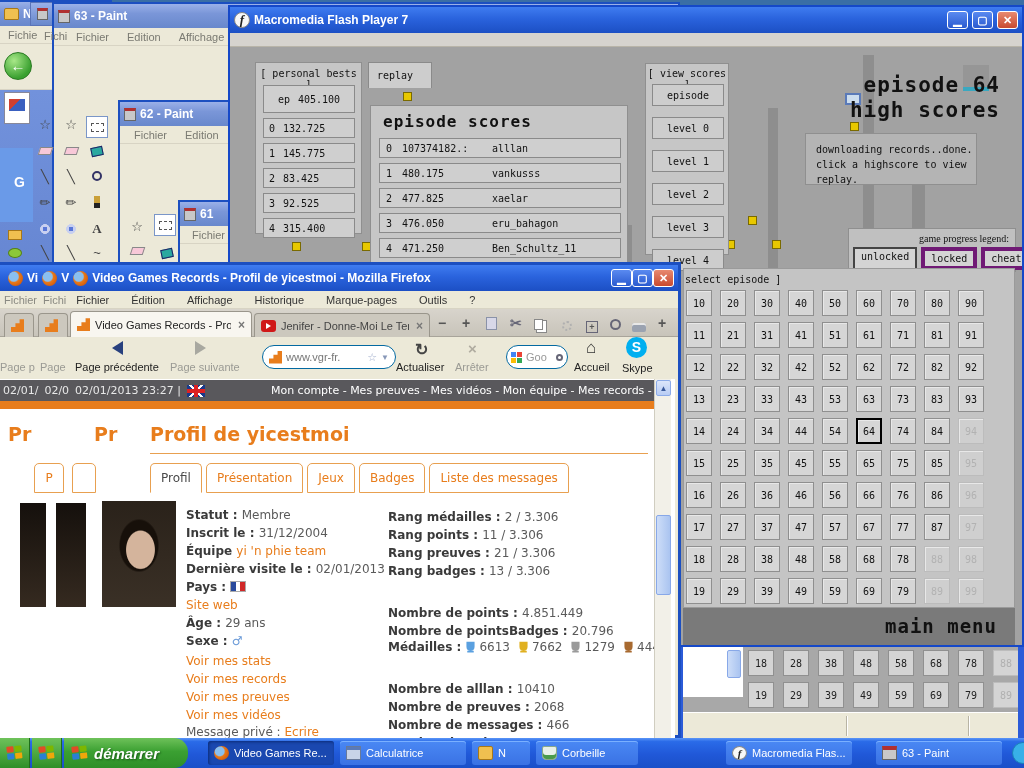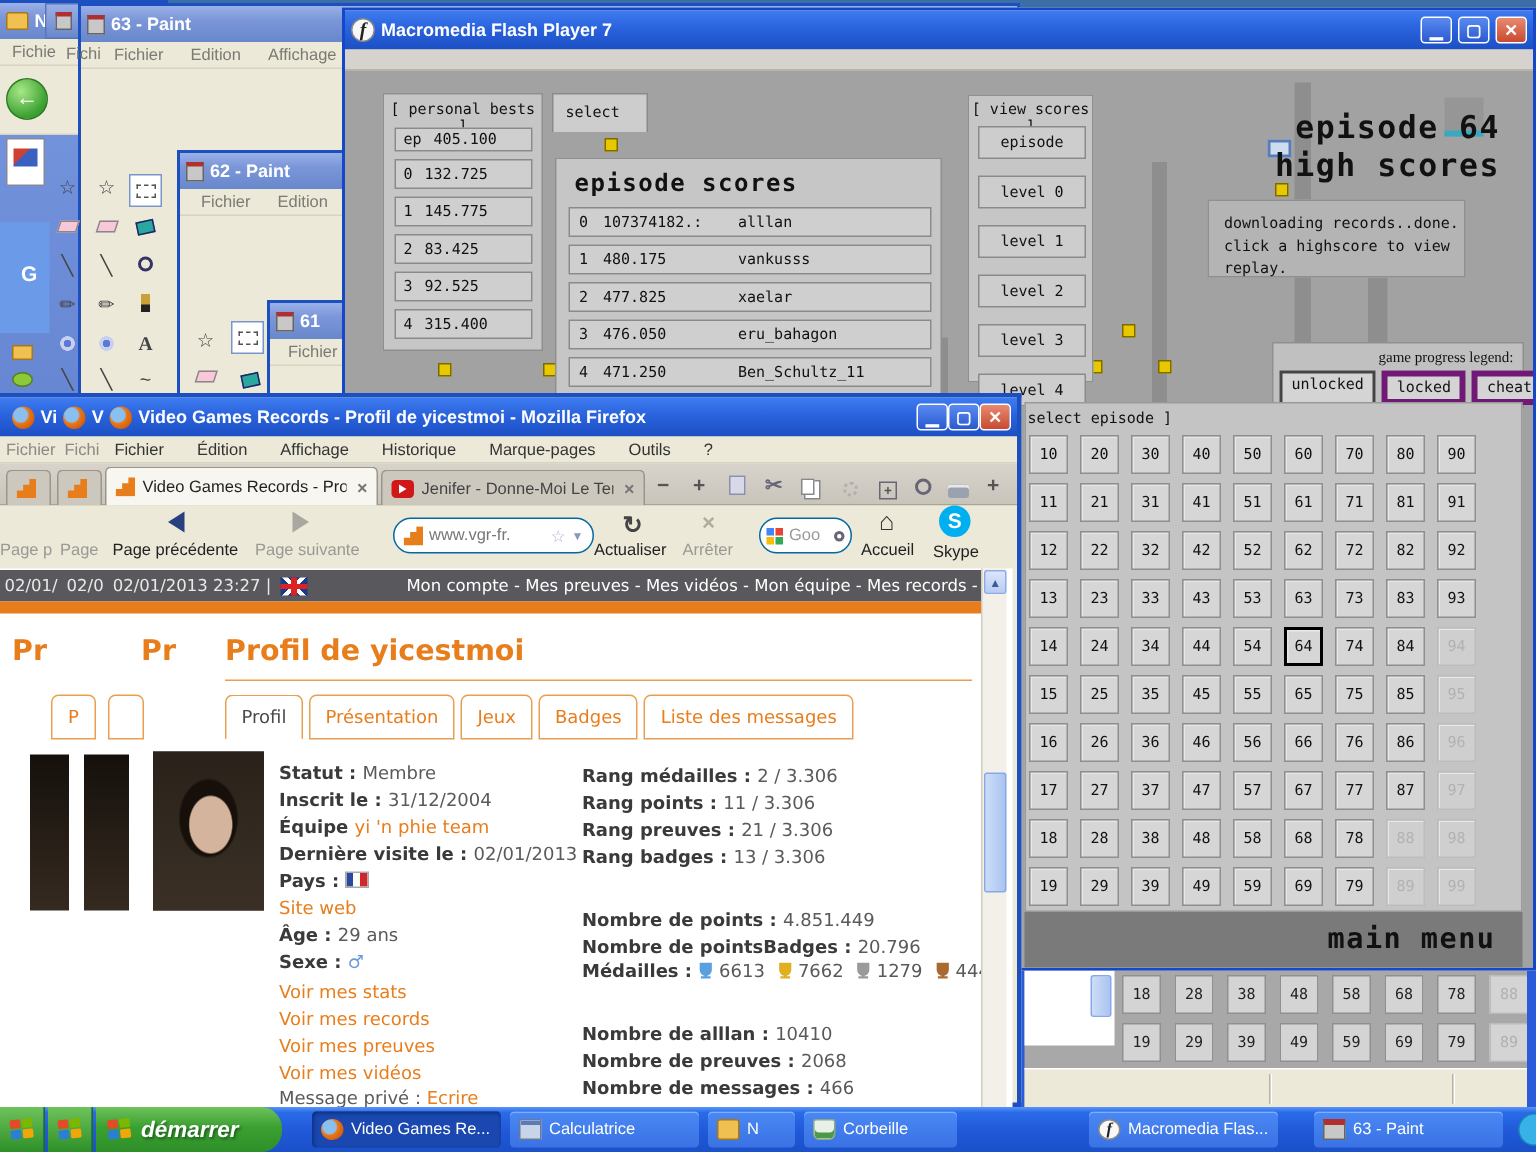--- a/index.html
+++ b/index.html
@@ -287,21 +287,21 @@
     <div class="dot" style="left:542px;top:193px;"></div>
     <div class="dot" style="left:620px;top:75px;"></div>
 
     <div style="position:absolute;left:733px;top:18px;width:26px;height:26px;background:#969696;border-bottom:4px solid #3aa8c0;"></div>
     <div style="position:absolute;left:615px;top:46px;width:16px;height:12px;background:#cde;border:2px solid #5a7ab8;"></div>
 
     <div class="panel" style="position:absolute;left:25px;top:15px;width:107px;height:172px;">
       <div class="px" style="font-size:10px;text-align:center;padding-top:5px;">[ personal bests ]</div>
       <div style="position:absolute;left:7px;top:22px;width:92px;display:flex;flex-direction:column;gap:5px;">
 
-          <div class="fbox px" style="height:16px;padding:0 5px;gap:8px;">
+          <div class="fbox px" style="height:28px;padding:0 5px;gap:8px;justify-content:center;">
             <span>ep</span>
             <span>405.100</span>
           </div>
 
           <div class="fbox px" style="height:20px;padding:0 5px;gap:8px;">
             <span>0</span>
             <span>132.725</span>
           </div>
 
           <div class="fbox px" style="height:20px;padding:0 5px;gap:8px;">
@@ -320,21 +320,21 @@
           </div>
 
           <div class="fbox px" style="height:20px;padding:0 5px;gap:8px;">
             <span>4</span>
             <span>315.400</span>
           </div>
         </div>
     </div>
 
     <div class="px" style="position:absolute;left:138px;top:15px;width:64px;height:26px;background: #cdcdcd;border:1px solid #8a8a8a;
-      border-bottom:none;font-size:10px;display:flex;align-items:center;padding-left:8px;">select</div>
+      border-bottom:none;font-size:10px;display:flex;align-items:center;padding-left:8px;">replay</div>
 
     <div class="panel" style="position:absolute;left:140px;top:58px;width:258px;height:180px;">
       <div class="px" style="font-size:16px;font-weight:bold;letter-spacing:1px;padding:6px 0 0 12px;">episode scores</div>
       <div style="position:absolute;left:8px;top:32px;width:242px;display:flex;flex-direction:column;gap:5px;">
 
           <div class="fbox px" style="height:20px;padding:0 6px;">
             <span style="width:16px;">0</span>
             <span style="width:90px;">107374182.:</span>
             <span>alllan</span>
           </div>

